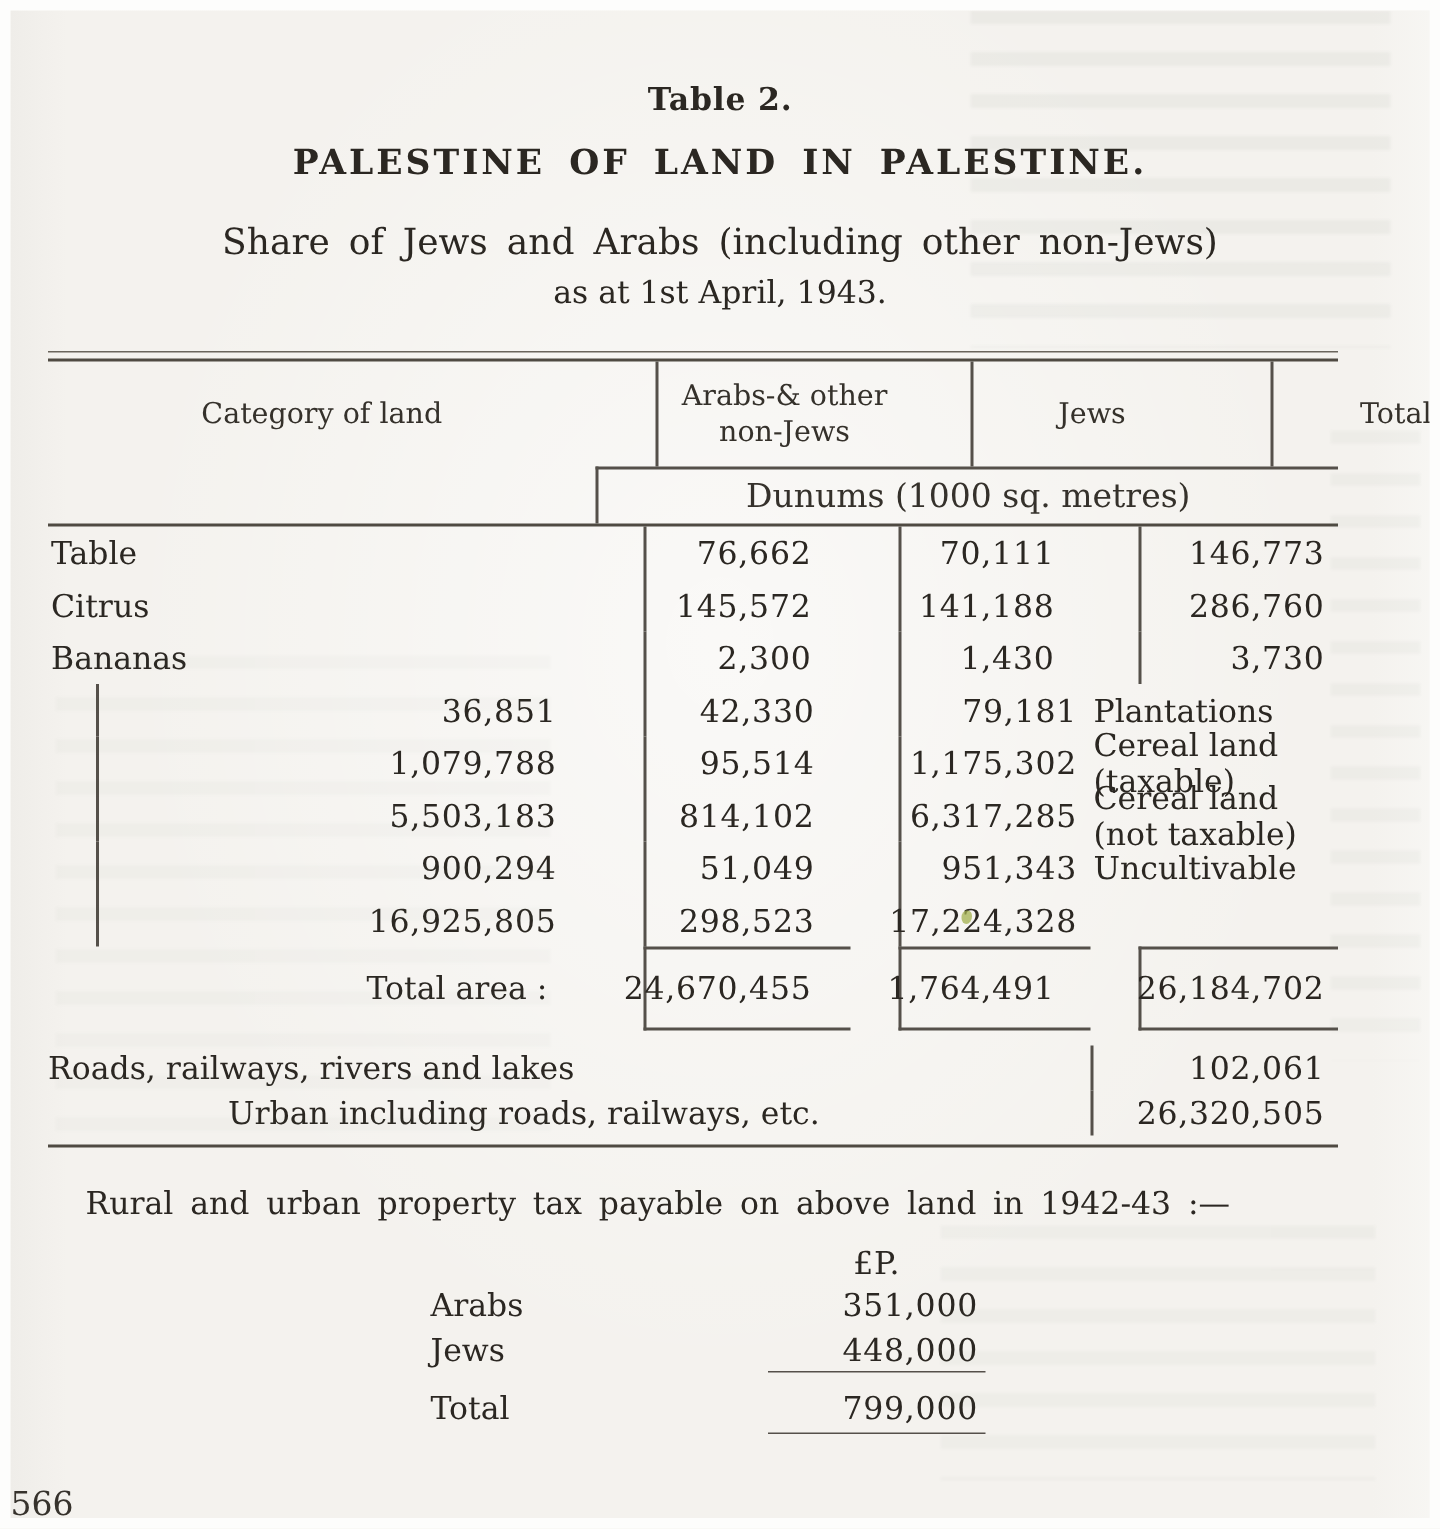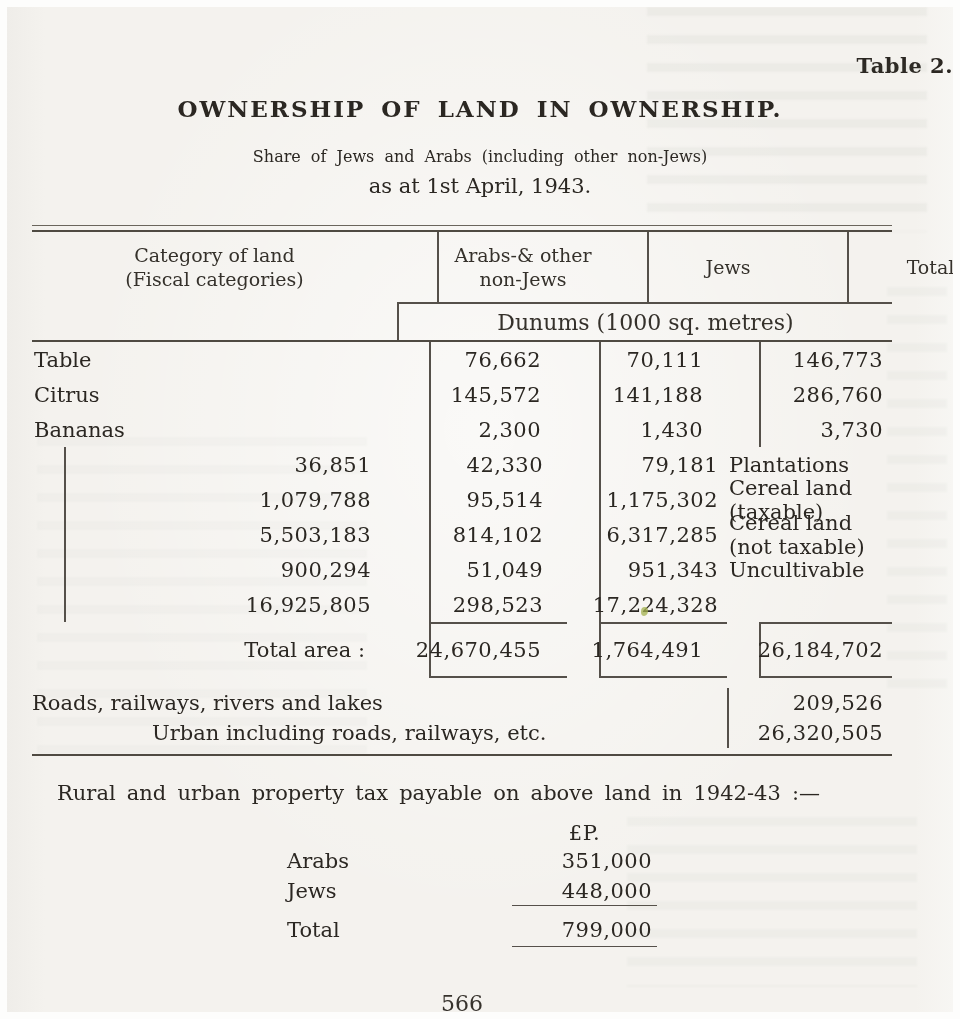--- a/index.html
+++ b/index.html
@@ -35,35 +35,35 @@
     position:absolute;
     width:7px; height:9px;
     background:#a3b04e;
     border-radius:50% 40% 55% 45%;
     opacity:0.75;
   }
 
   
   .table-label {
     margin:46px 0 0 0;
-    text-align:right;
+    text-align:center;
     font-size:21px; font-weight:bold;
     letter-spacing:0.5px;
   }
   .main-title {
     margin:17px 0 0 0;
     text-align:center;
     font-size:23px; font-weight:bold;
     letter-spacing:2px;
     word-spacing:6px;
   }
   .subtitle-1 {
     margin:25px 0 0 0;
     text-align:center;
-    font-size:16px;
+    font-size:24px;
     word-spacing:5px;
   }
   .subtitle-2 {
     margin:8px 0 0 0;
     text-align:center;
     font-size:21px;
   }
 
   
   .land-table {
@@ -174,48 +174,46 @@
   }
   .tax-row.currency { height:27px; }
   .tax-row.currency .t-val { text-align:center; padding-right:0; }
   .tax-row.underlined .t-val { border-bottom:1.5px solid #55504a; height:100%; display:flex; align-items:center; justify-content:flex-end; }
   .tax-row.grand { margin-top:7px; height:34px; }
   .tax-row.grand .t-val { border-bottom:1.5px solid #55504a; height:100%; display:flex; align-items:center; justify-content:flex-end; }
 
   .page-number {
     position:absolute;
     top:984px; left:0; width:910px;
-    text-align:center;
     font-size:22px;
     color:#36322c;
   }
 </style>
 </head>
 <body>
 
 <div class="page">
 
   <div class="ghost" style="left:640px; top:0; width:280px; height:225px;"></div>
   <div class="ghost" style="left:880px; top:280px; width:60px; height:420px; opacity:0.07;"></div>
   <div class="ghost" style="left:620px; top:810px; width:290px; height:170px; opacity:0.07;"></div>
   <div class="ghost" style="left:30px; top:430px; width:330px; height:330px; opacity:0.05;"></div>
   <div class="speck" style="left:634px; top:600px;"></div>
 
   <div class="table-label">Table 2.</div>
-  <div class="main-title">OWNERSHIP OF LAND IN OWNERSHIP.</div>
+  <div class="main-title">PALESTINE OF LAND IN PALESTINE.</div>
   <div class="subtitle-1">Share of Jews and Arabs (including other non-Jews)</div>
   <div class="subtitle-2">as at 1st April, 1943.</div>
 
   <div class="land-table">
     <div class="t-toprule"></div>
 
     <div class="t-head">
       <div>
         <span>Category of land</span>
-        <span>(Fiscal categories)</span>
       </div>
       <div class="vline">
         <span>Arabs-&amp; other</span>
         <span>non-Jews</span>
       </div>
       <div class="vline">
         <span>Jews</span>
       </div>
       <div class="vline">
         <span>Total</span>
@@ -271,21 +269,21 @@
     <div class="t-total">
       <div class="label">Total area :</div>
       <div class="num vline pad-a">24,670,455</div>
       <div class="num vline pad-j">1,764,491</div>
       <div class="num vline pad-t">26,184,702</div>
     </div>
 
     <div class="t-roads">
       <div class="roads-row">
         <div class="lbl">Roads, railways, rivers and lakes</div>
-        <div class="val">209,526</div>
+        <div class="val">102,061</div>
       </div>
       <div class="roads-row">
         <div class="lbl indent">Urban including roads, railways, etc.</div>
         <div class="val">26,320,505</div>
       </div>
     </div>
   </div>
 
   <div class="tax-heading">Rural and urban property tax payable on above land in 1942-43 :—</div>
 

